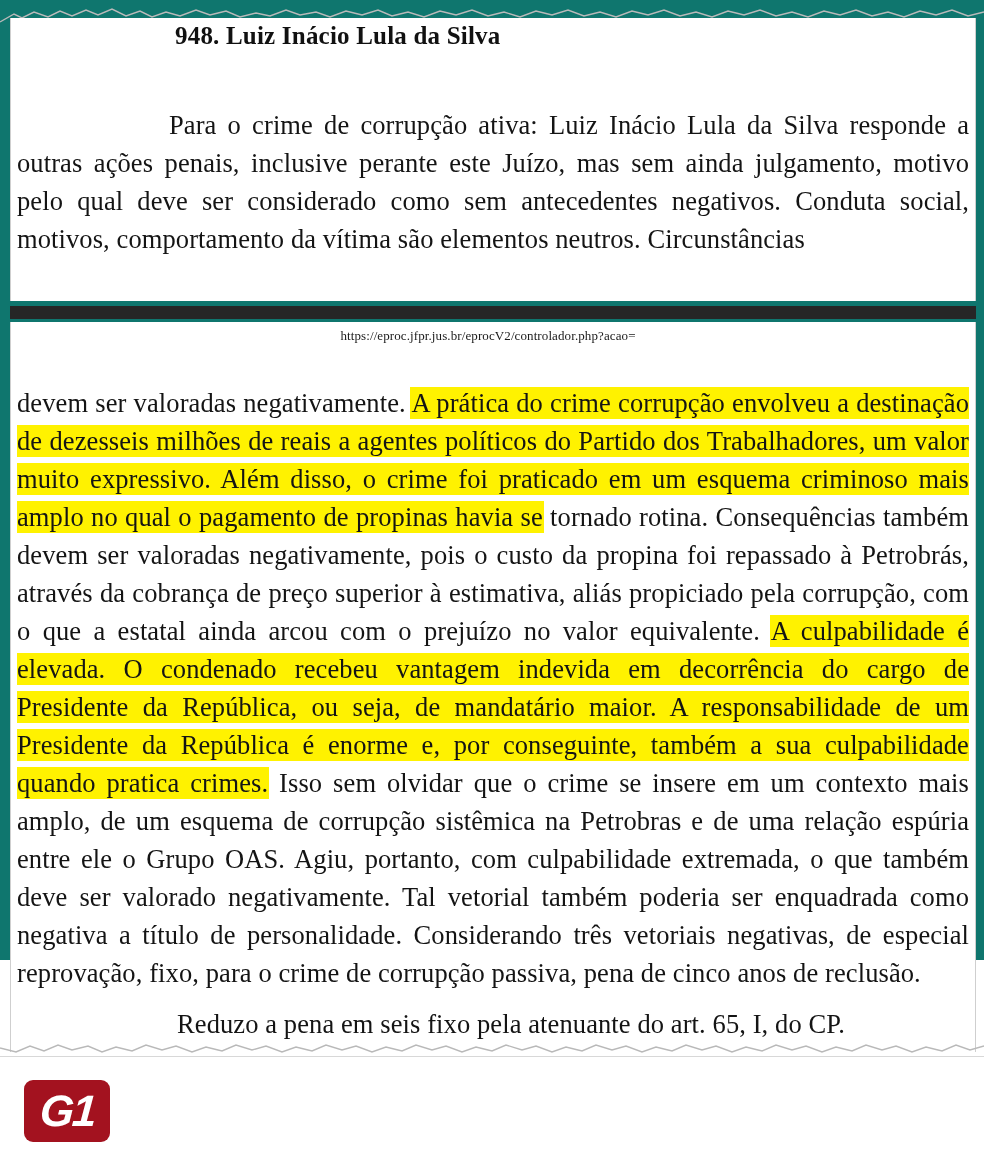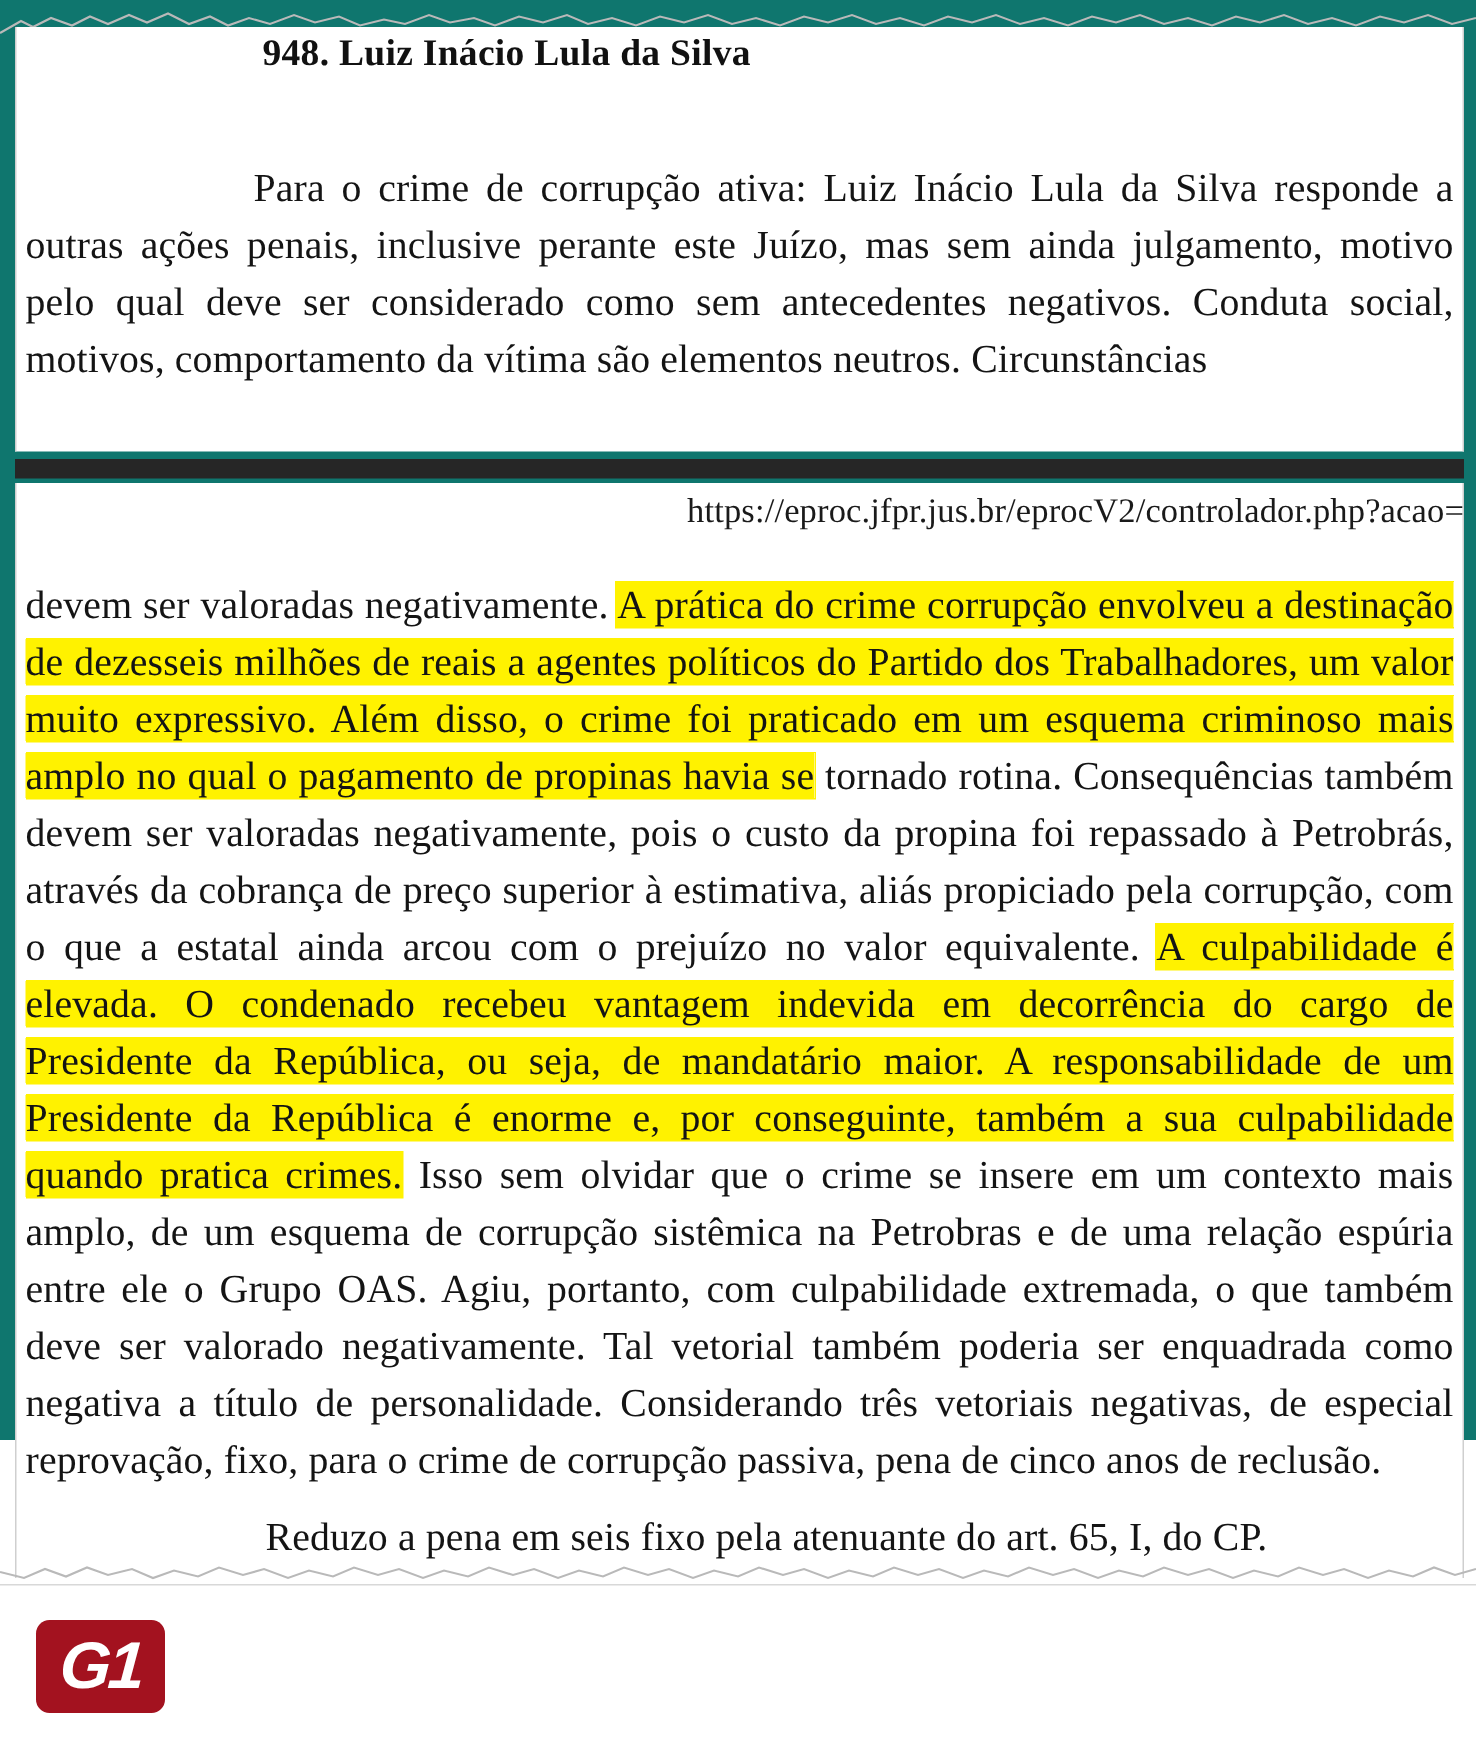--- a/index.html
+++ b/index.html
@@ -90,22 +90,22 @@
     background: #fff200;
     box-shadow: 0 0 0 1px #fff200;
   }
 
   
   #url-watermark {
     position: absolute;
     left: 0;
     top: 328px;
     width: 976px;
-    text-align: right;
-    font-size: 23px;
+    text-align: center;
+    font-size: 13px;
     color: #1a1a1a;
     white-space: nowrap;
     letter-spacing: 0.1px;
   }
 
   
   #bottom-bar {
     position: absolute;
     left: 0;
     top: 1056px;

